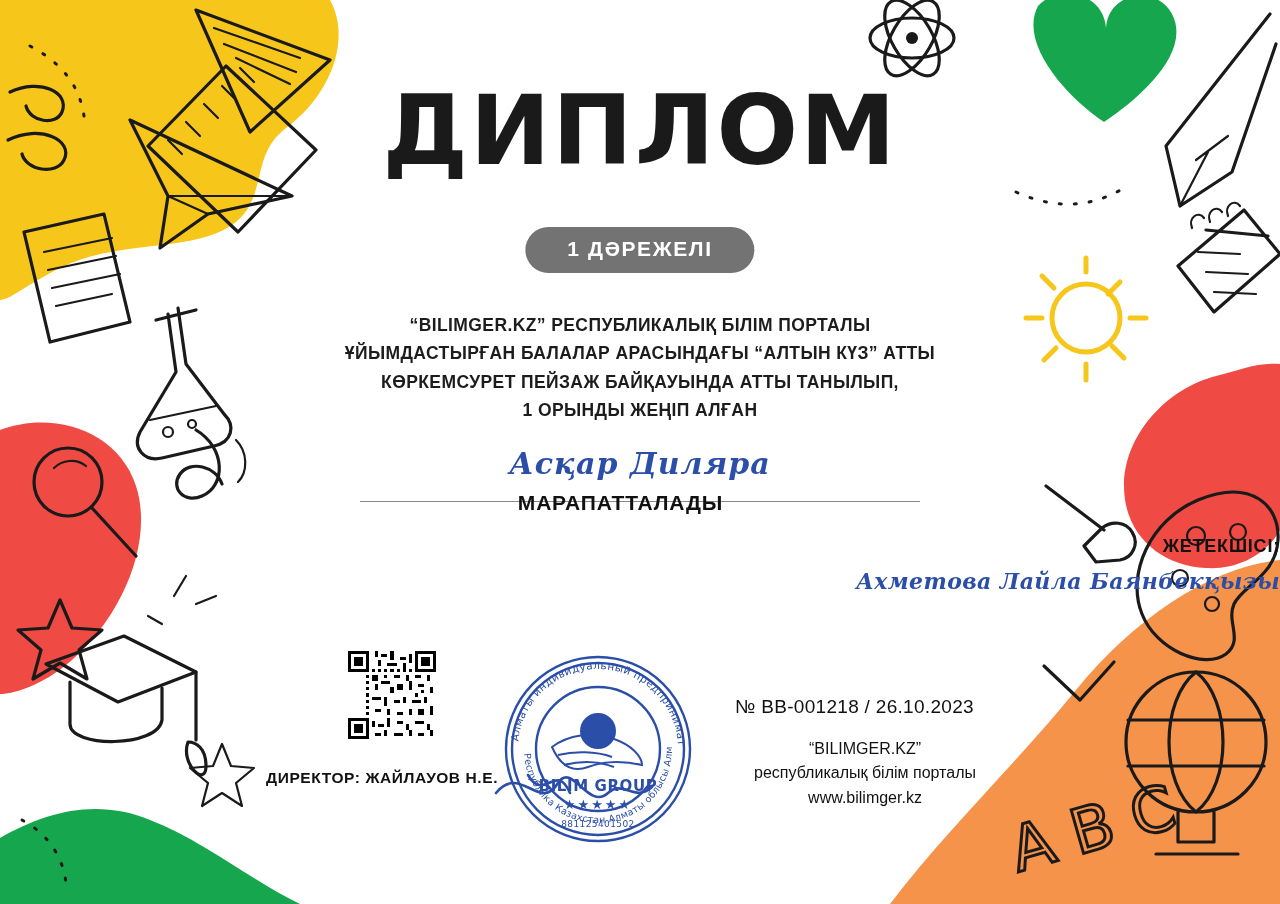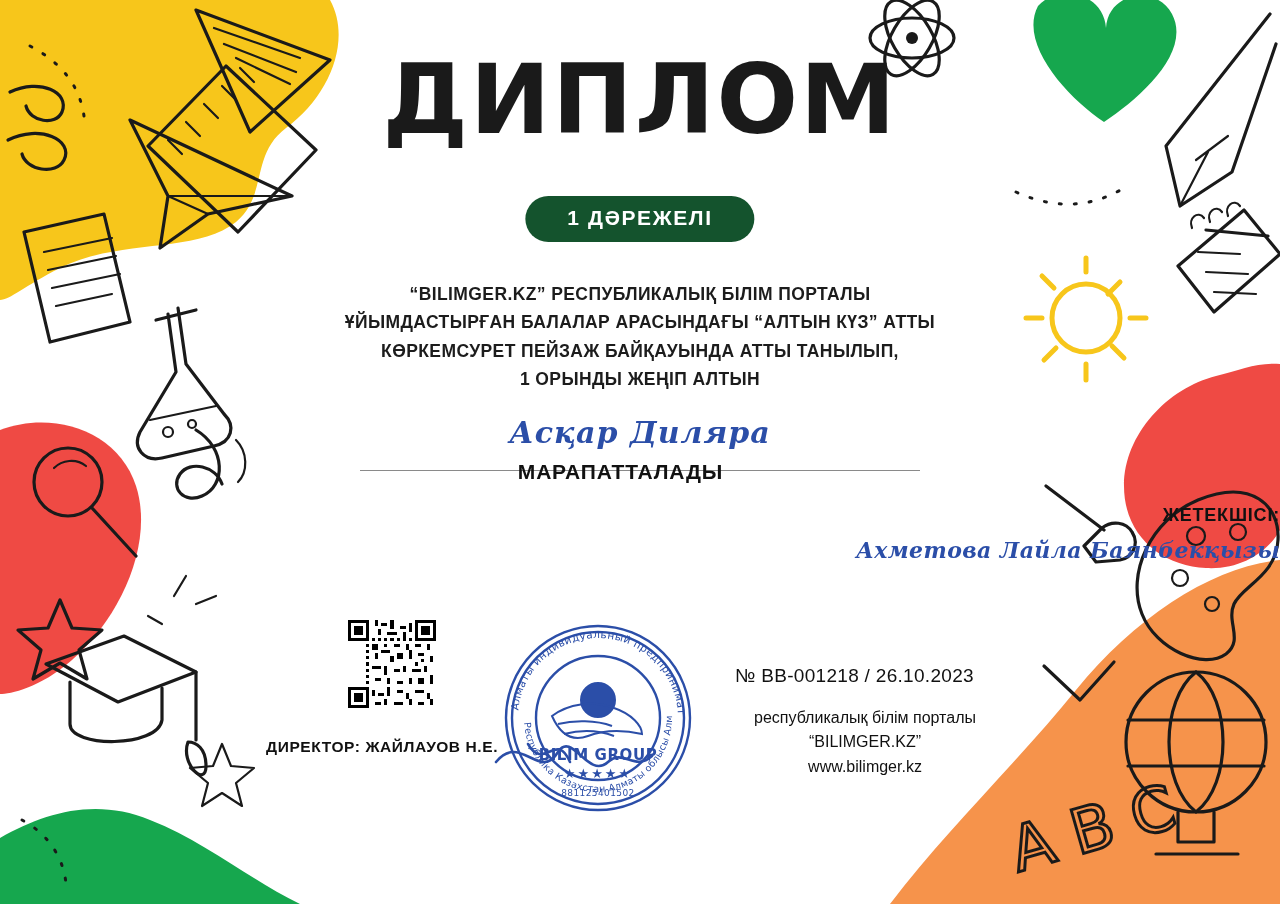--- a/index.html
+++ b/index.html
@@ -24,20 +24,21 @@
   }
   .decor-layer svg {
     display: block;
   }
 
   
   .content {
     position: absolute;
     inset: 0;
     z-index: 5;
+    margin-top: 31px;
   }
 
   .title {
     position: absolute;
     top: 52px;
     left: 0;
     width: 1280px;
     text-align: center;
     font-family: "DejaVu Sans", sans-serif;
     font-weight: 700;
@@ -45,21 +46,21 @@
     letter-spacing: 2px;
     color: #1a1a1a;
     line-height: 1;
   }
 
   .degree-pill {
     position: absolute;
     top: 196px;
     left: 50%;
     transform: translateX(-50%);
-    background: #14532d;
+    background: #737373;
     color: #ffffff;
     font-size: 21px;
     font-weight: 700;
     letter-spacing: 1.6px;
     padding: 10px 42px 12px;
     border-radius: 26px;
     white-space: nowrap;
   }
 
   .description {
@@ -348,21 +349,21 @@
     <div class="title">ДИПЛОМ</div>
 
     <div class="degree-pill">1 ДӘРЕЖЕЛІ</div>
 
     <div class="description">
       <span class="line">“BILIMGER.KZ” РЕСПУБЛИКАЛЫҚ БІЛІМ ПОРТАЛЫ</span>
       <span class="line">ҰЙЫМДАСТЫРҒАН БАЛАЛАР АРАСЫНДАҒЫ “АЛТЫН КҮЗ” АТТЫ</span>
       <span class="line">КӨРКЕМСУРЕТ ПЕЙЗАЖ БАЙҚАУЫНДА АТТЫ ТАНЫЛЫП,</span>
       <span class="line">
         <span class="em">1 ОРЫНДЫ</span>
-        <span>ЖЕҢІП АЛТЫН</span>
+        <span>ЖЕҢІП АЛҒАН</span>
       </span>
     </div>
 
     <div class="winner-name">Асқар Диляра</div>
 
     <div class="awarded">МАРАПАТТАЛАДЫ</div>
 
     <div class="supervisor-label">ЖЕТЕКШІСІ:</div>
     <div class="supervisor-name">Ахметова Лайла Баянбекқызы</div>
 
@@ -492,19 +493,19 @@
     </div>
 
     <div class="director">
       <span>ДИРЕКТОР:</span>
       <span>ЖАЙЛАУОВ Н.Е.</span>
     </div>
 
     <div class="doc-number">№ BB-001218 / 26.10.2023</div>
 
     <div class="portal-block">
+      <span class="pb-line">“BILIMGER.KZ”</span>
       <span class="pb-line">республикалық білім порталы</span>
-      <span class="pb-line">“BILIMGER.KZ”</span>
       <span class="pb-line">www.bilimger.kz</span>
     </div>
 
   </div>
 </div>
 
 </body></html>

